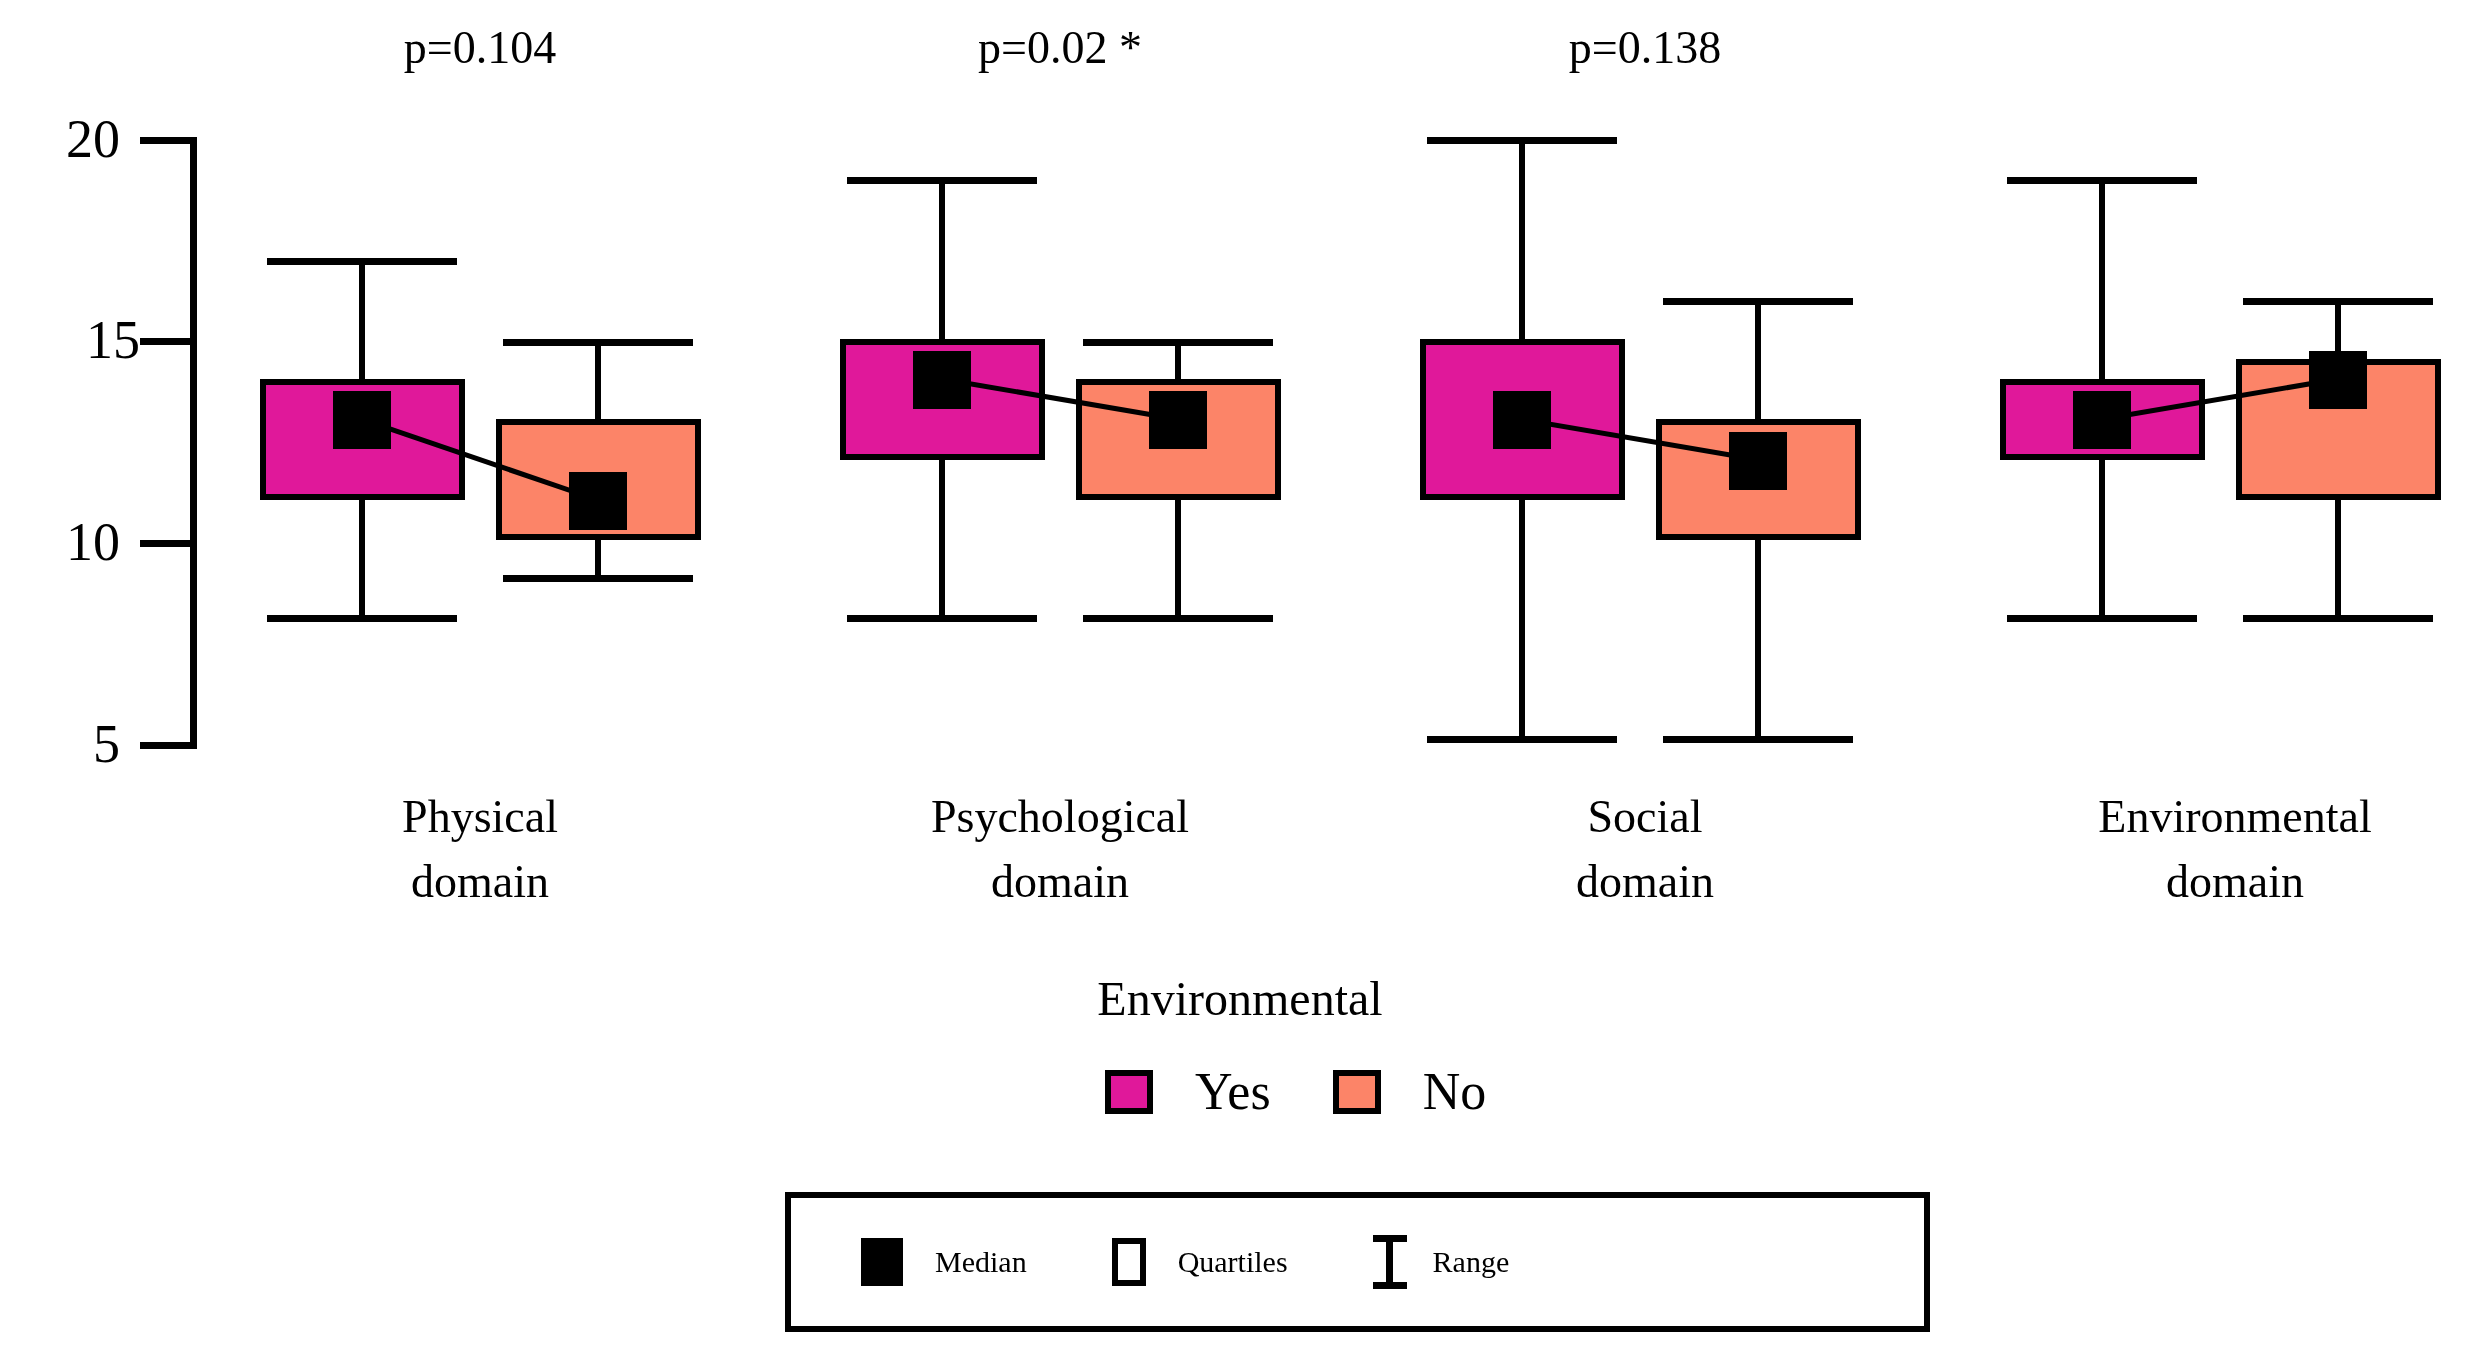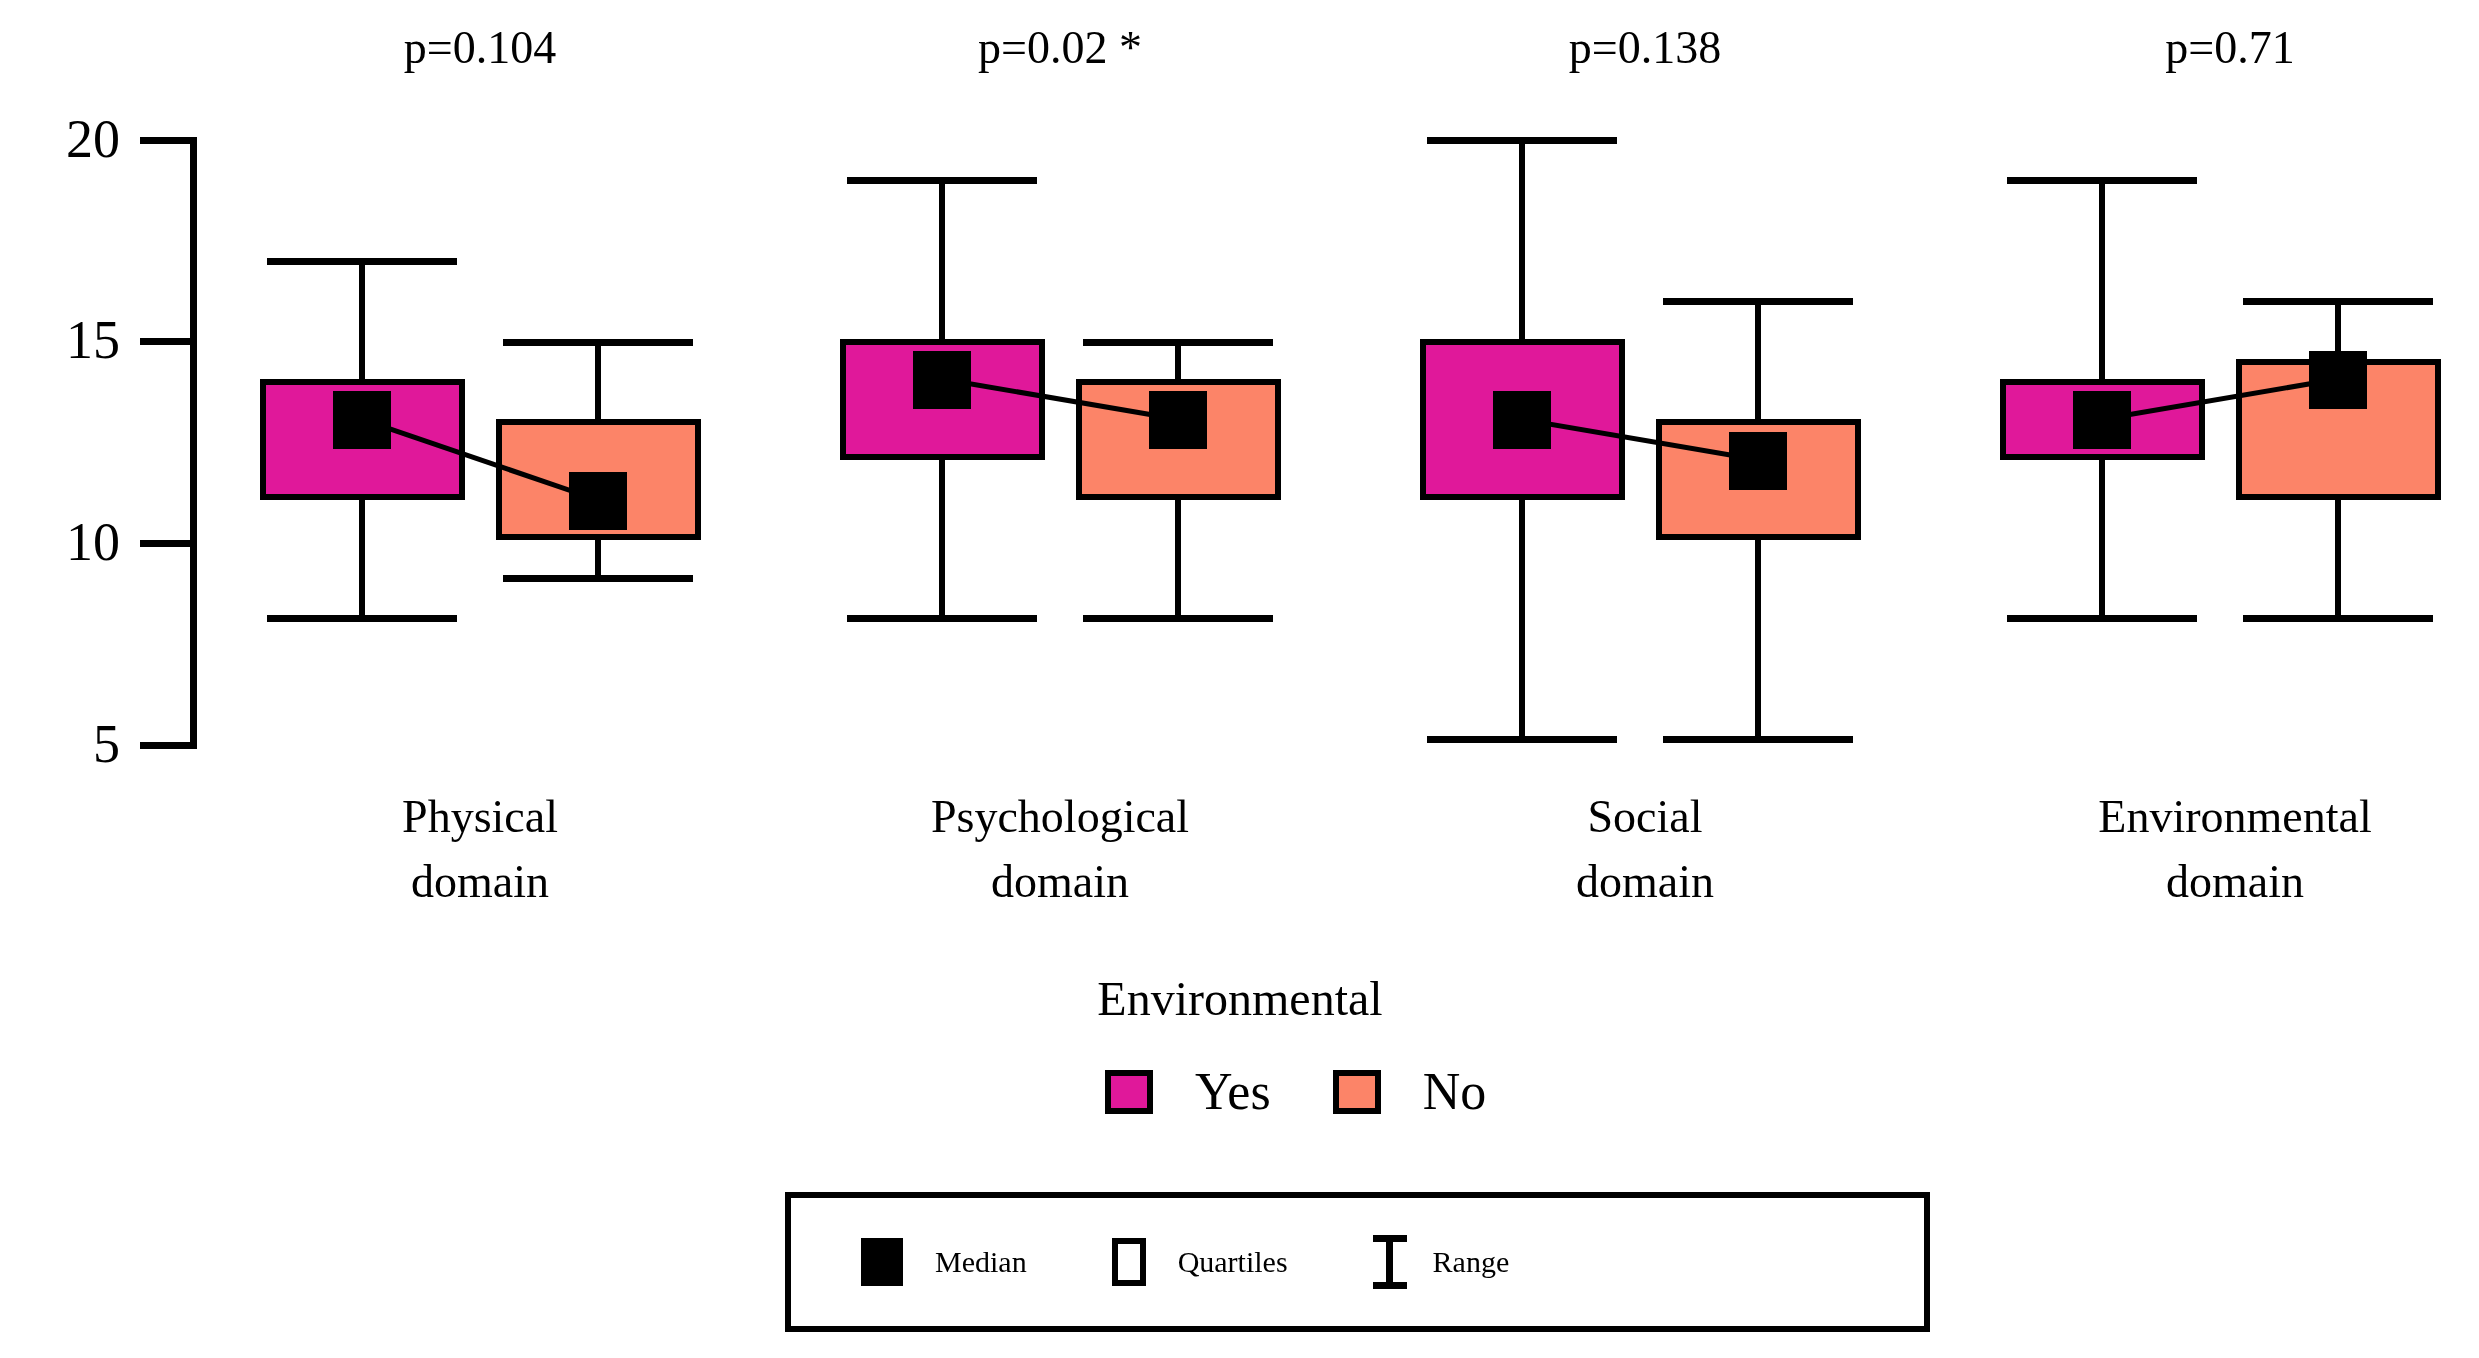--- a/index.html
+++ b/index.html
@@ -64,30 +64,29 @@
   .rangeglyph .bot{left:0;bottom:0;width:34px;height:7px;}
 </style>
 </head>
 <body>
 
 <div id="stage">
 
   <div class="pval" style="left:330px;top:25px;width:300px;">p=0.104</div>
   <div class="pval" style="left:910px;top:25px;width:300px;">p=0.02 *</div>
   <div class="pval" style="left:1495px;top:25px;width:300px;">p=0.138</div>
-  <div class="pval" style="left:2080px;top:25px;width:300px;">p=0.71</div>
 
   <div class="axis-line" style="left:190px;top:137px;width:7px;height:612px;"></div>
   <div class="axis-line" style="left:140px;top:137px;width:57px;height:7px;"></div>
   <div class="axis-line" style="left:140px;top:338px;width:57px;height:7px;"></div>
   <div class="axis-line" style="left:140px;top:540px;width:57px;height:7px;"></div>
   <div class="axis-line" style="left:140px;top:742px;width:57px;height:7px;"></div>
 
   <div class="ytick-label" style="left:0px;top:112px;width:120px;">20</div>
-  <div class="ytick-label" style="left:0px;top:313px;width:120px;">15</div>
+  <div class="ytick-label" style="left:0px;top:313px;width:120px;padding-left:20px;">15</div>
   <div class="ytick-label" style="left:0px;top:515px;width:120px;font-family:Liberation Serif, serif;">10</div>
   <div class="ytick-label" style="left:0px;top:717px;width:120px;">5</div>
 
   <div id="plot" style="position:absolute;left:0;top:0;width:2479px;height:800px;">
       <div class="bp-whisk-line" style="left: 359px; top: 258px; height: 121px;"></div>
       <div class="bp-cap" style="left: 267px; top: 258px; width: 190px;"></div>
       <div class="bp-whisk-line" style="left: 359px; top: 500px; height: 121px;"></div>
       <div class="bp-cap" style="left: 267px; top: 615px; width: 190px;"></div>
       <div class="bp-box" style="left: 259.5px; top: 379px; width: 205px; height: 121px; background: rgb(224, 24, 154);"></div>
       <div class="bp-whisk-line" style="left: 939px; top: 177.333px; height: 161.333px;"></div>

